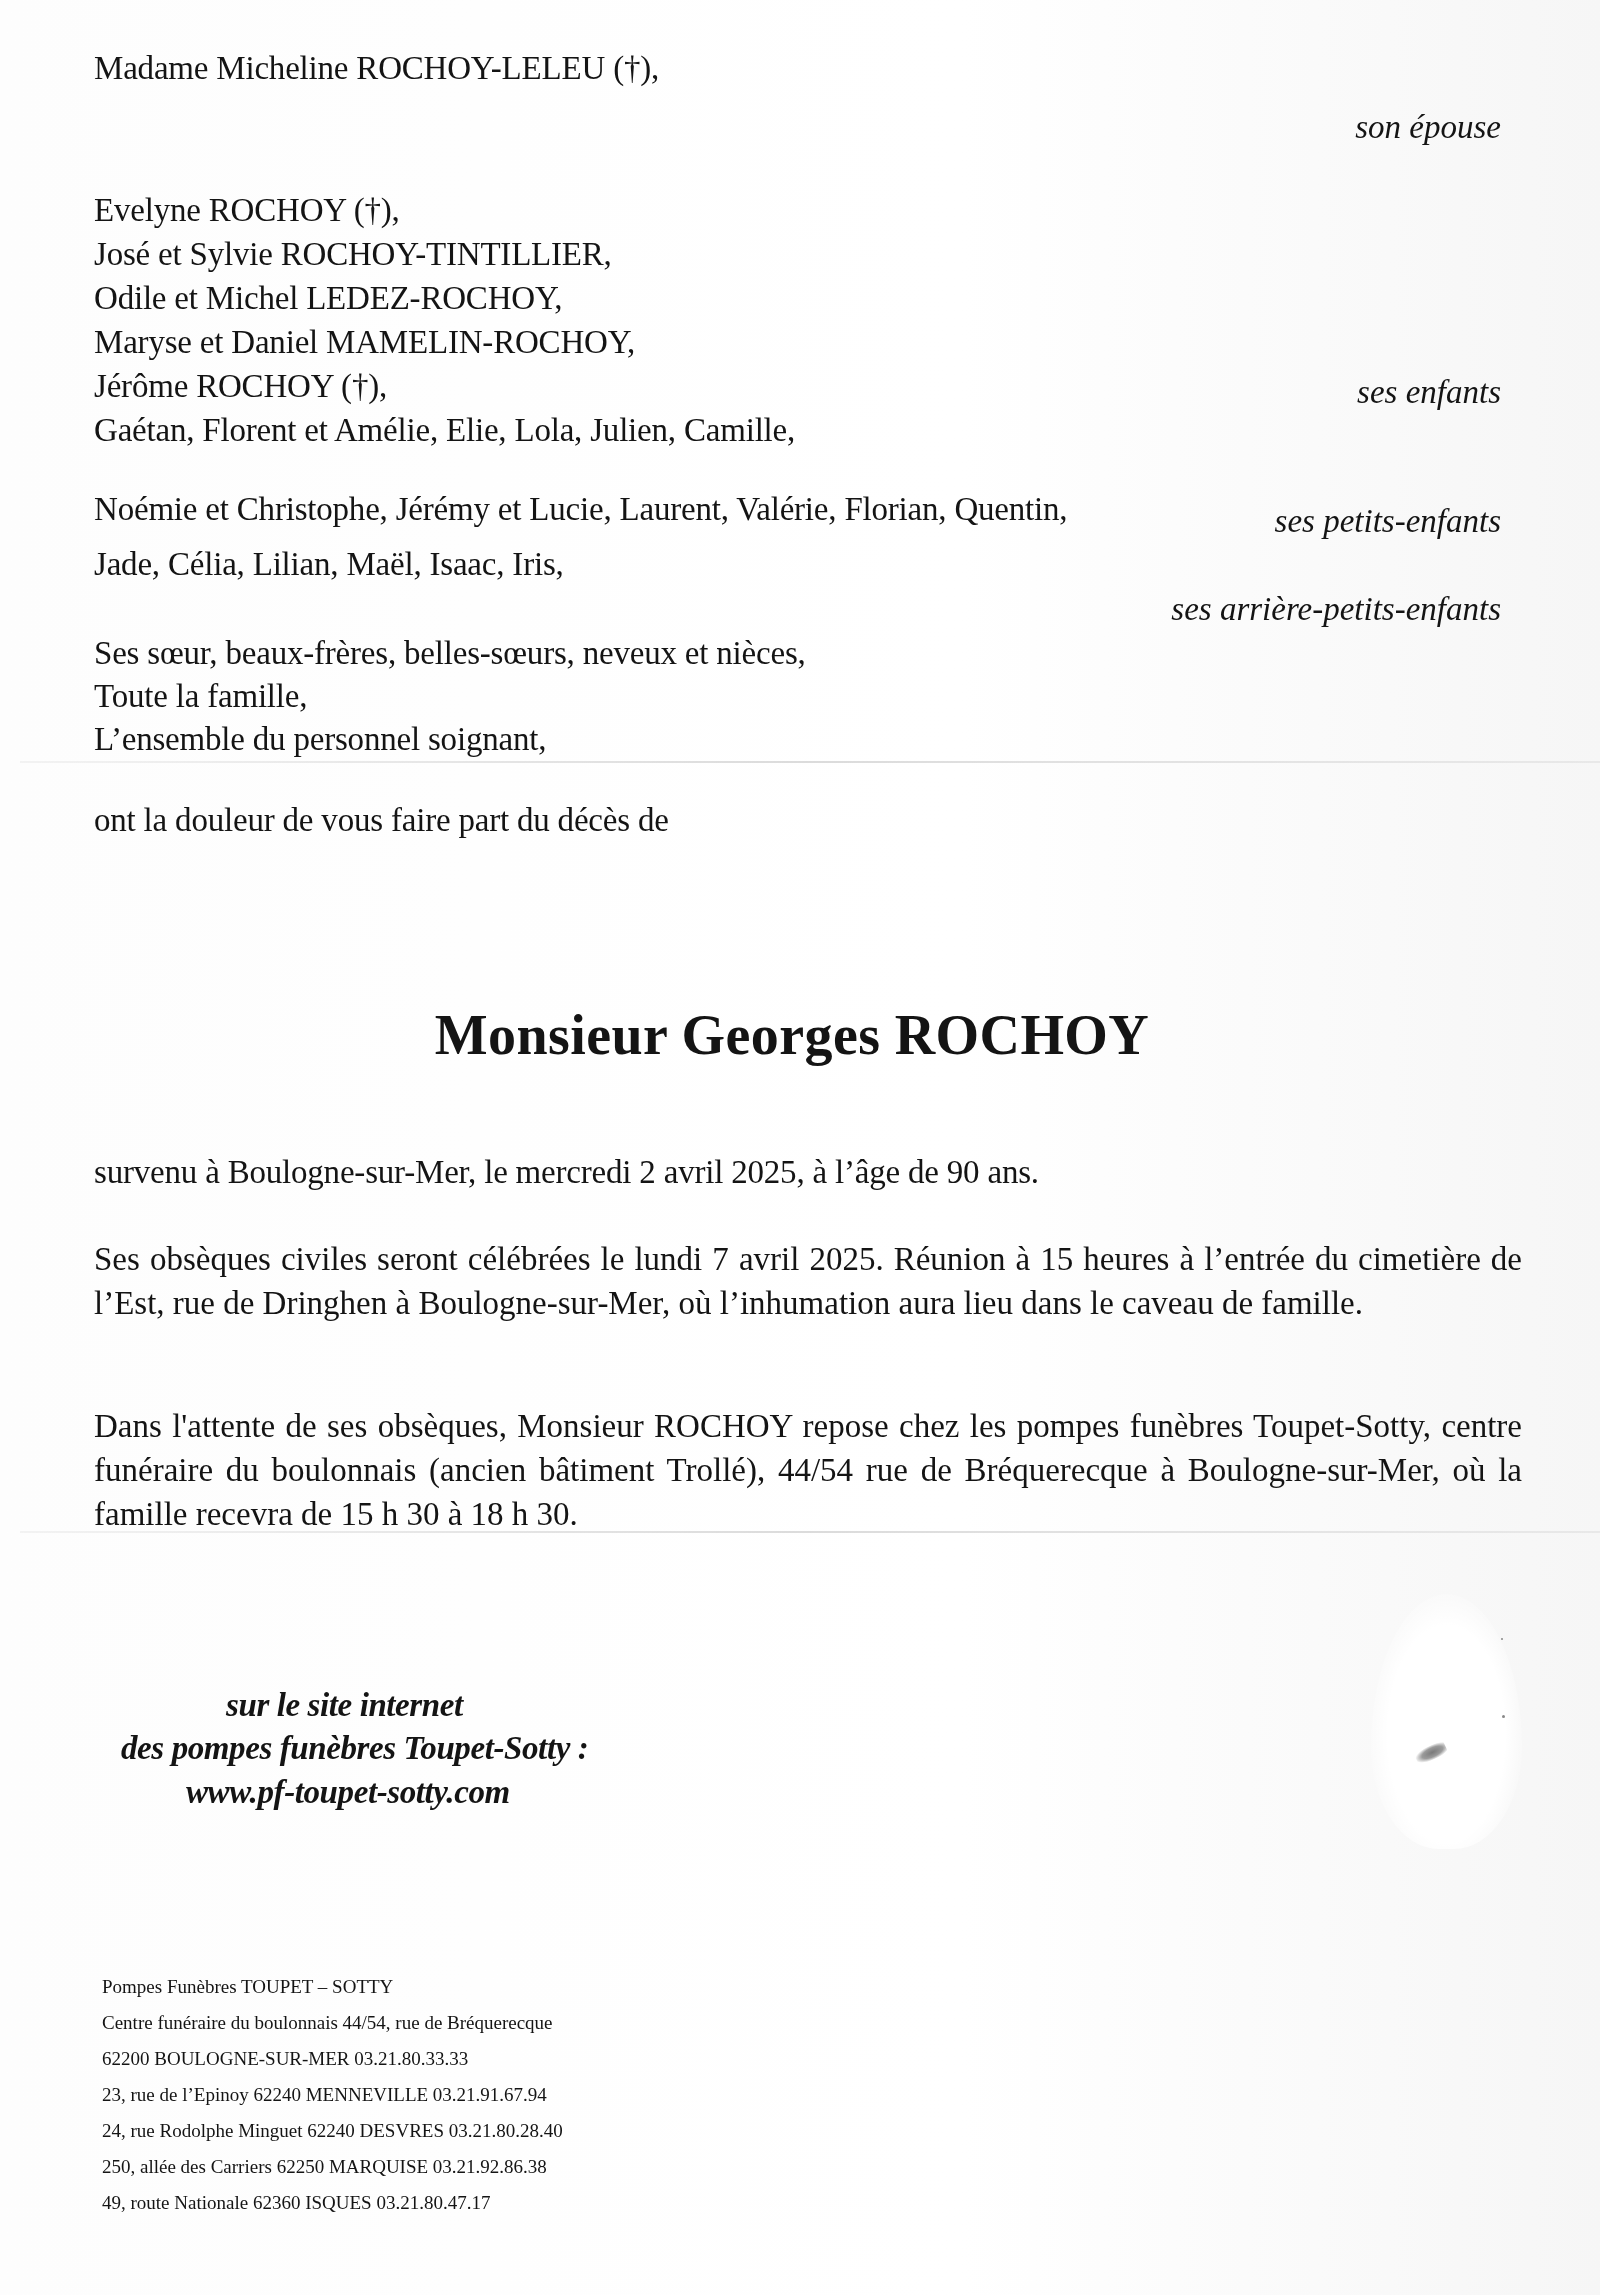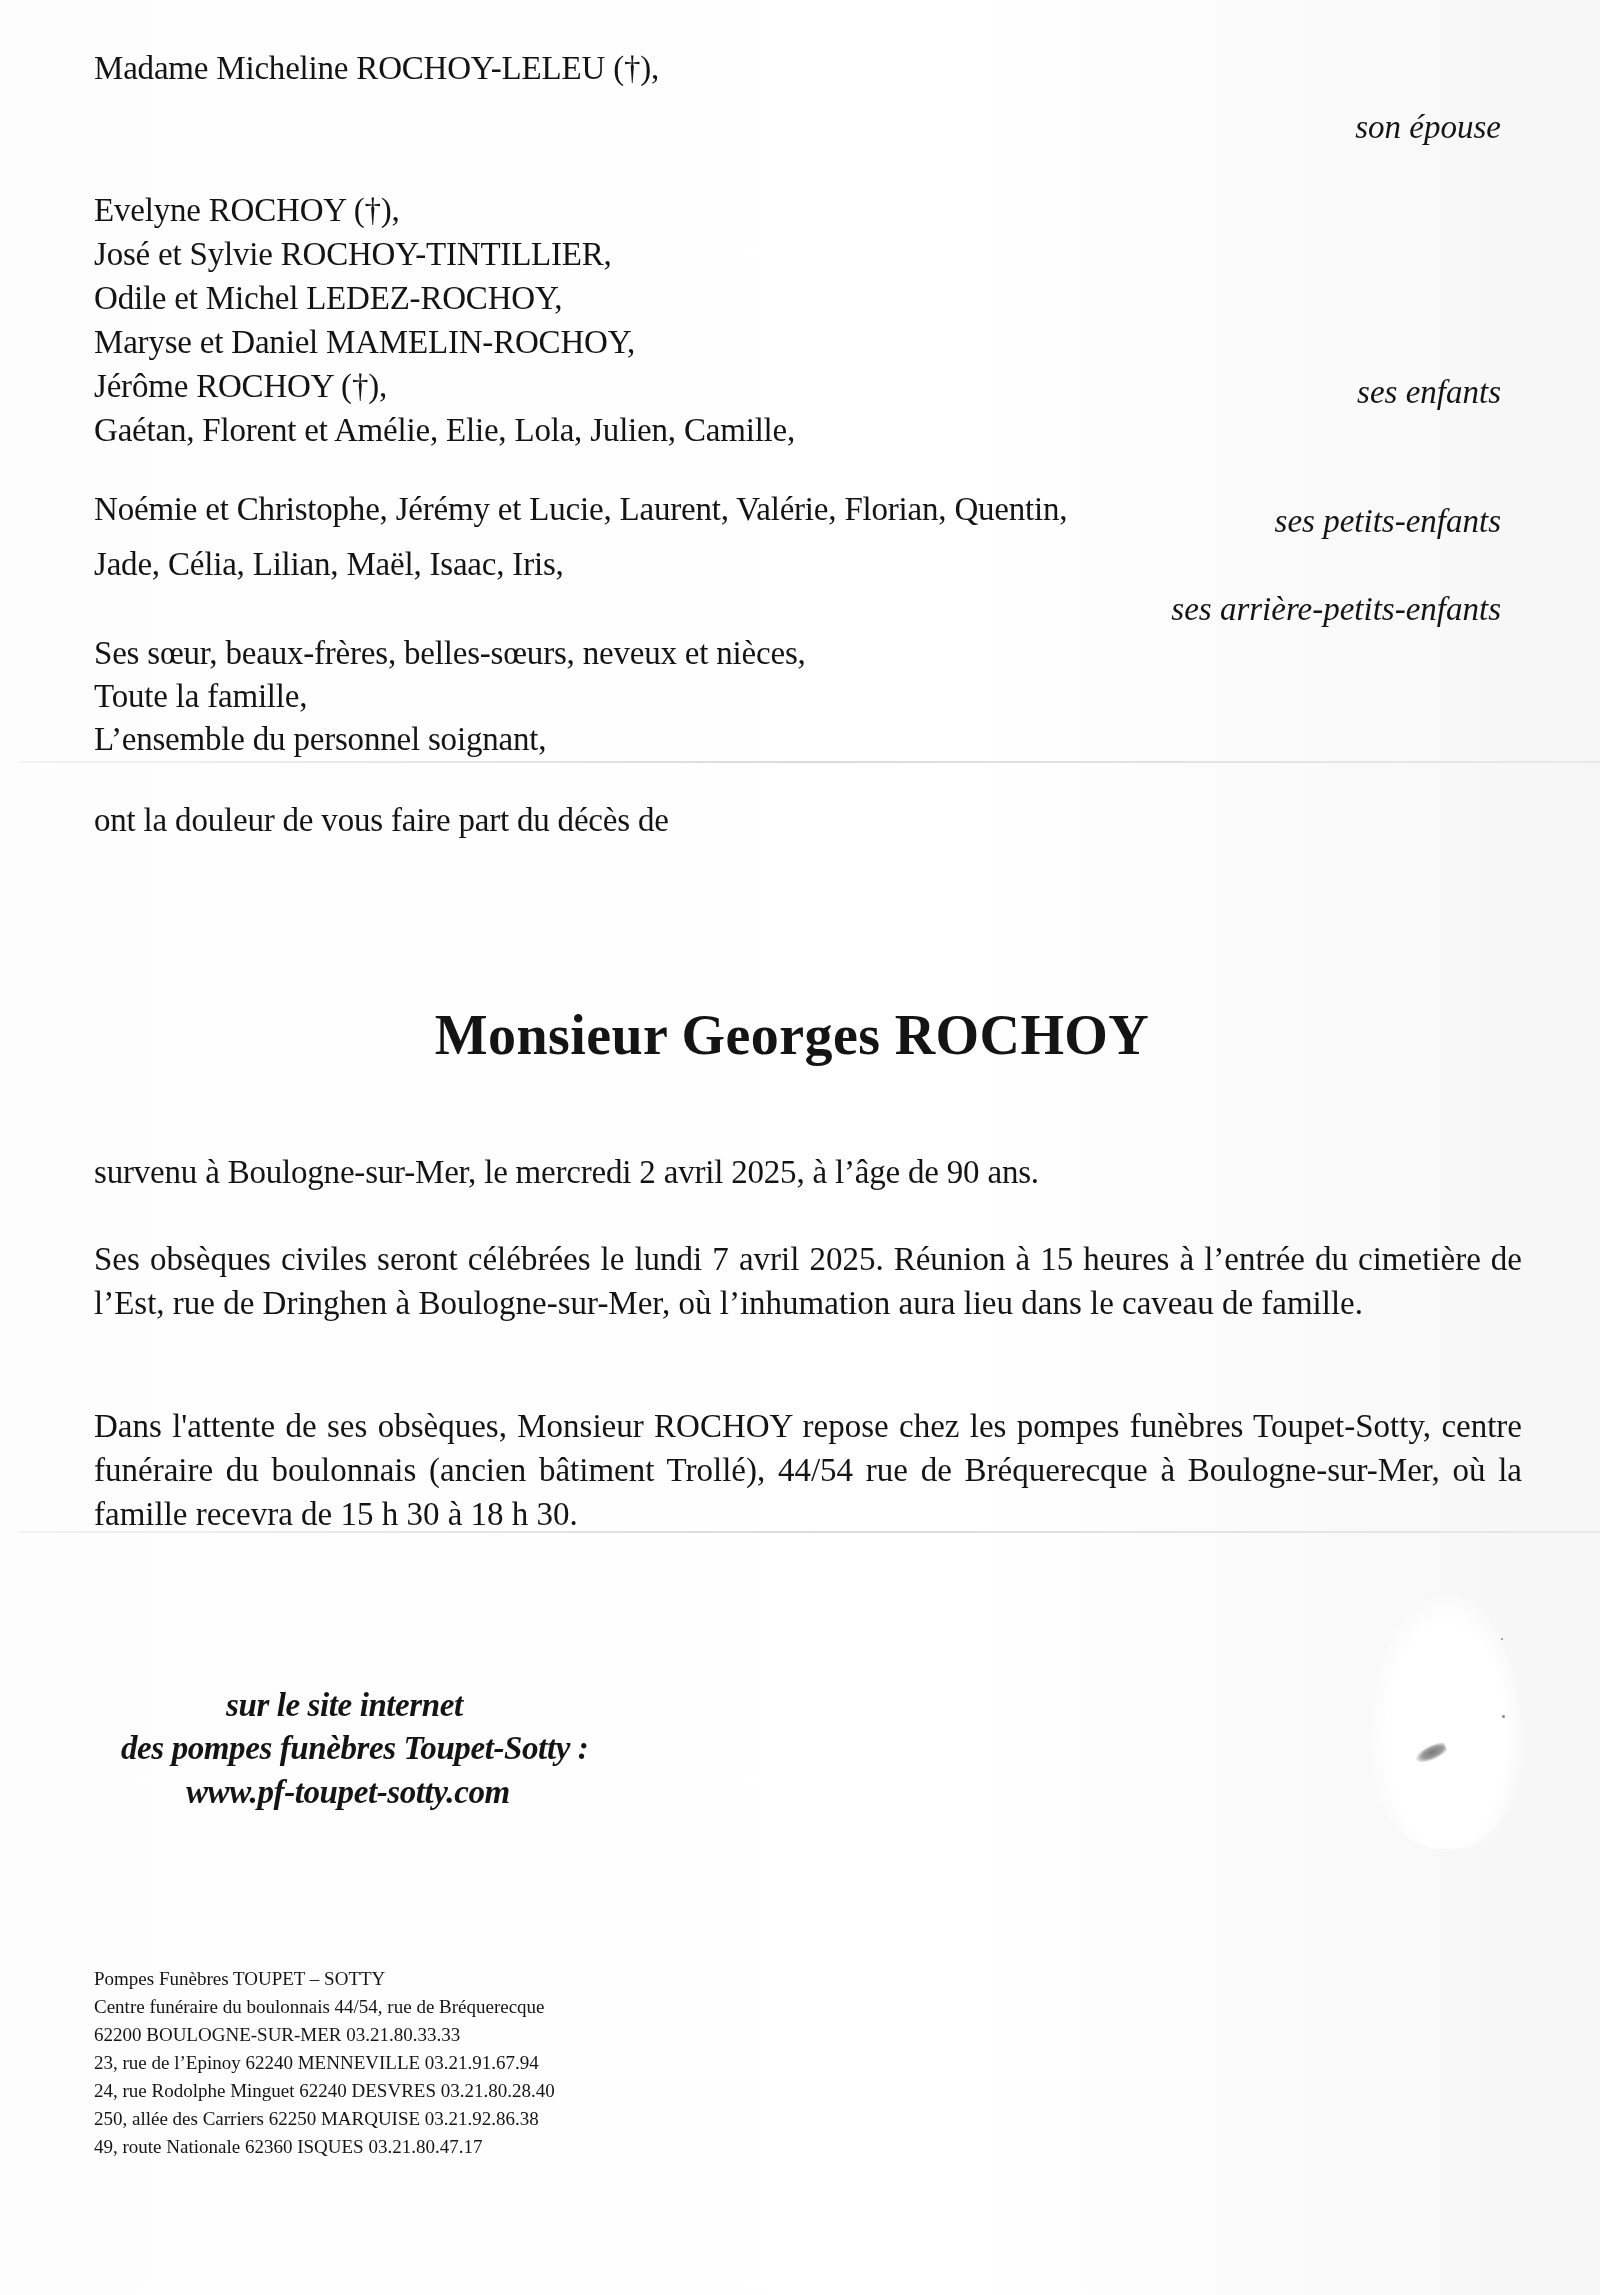--- a/index.html
+++ b/index.html
@@ -38,21 +38,21 @@
     text-align: justify; text-align-last: left;
   }
   .para p { margin: 0; }
   .condo {
     position: absolute; font-size: 33px; line-height: 44px; font-weight: bold; font-style: italic;
     white-space: nowrap; letter-spacing: -0.4px;
   }
   .footer {
     position: absolute; left: 94px; top: 1965px; font-size: 19px; line-height: 28px; white-space: nowrap;
   }
-  .footer div { margin: 0; }
+  .footer div { margin: 8px; }
   .candle-glow {
     position: absolute; left: 1371px; top: 1594px; width: 151px; height: 255px;
     border-radius: 50% 50% 45% 45% / 60% 60% 40% 40%;
     background: radial-gradient(ellipse at 50% 55%, #ffffff 0%, #ffffff 55%, rgba(255,255,255,0) 75%);
   }
   .wick {
     position: absolute; left: 1415px; top: 1746px; width: 32px; height: 14.3px;
     background: radial-gradient(ellipse at 55% 50%, #7a7a7a 0%, #9b9b9b 45%, rgba(180,180,180,0) 75%);
     transform: rotate(-25deg);
   }

